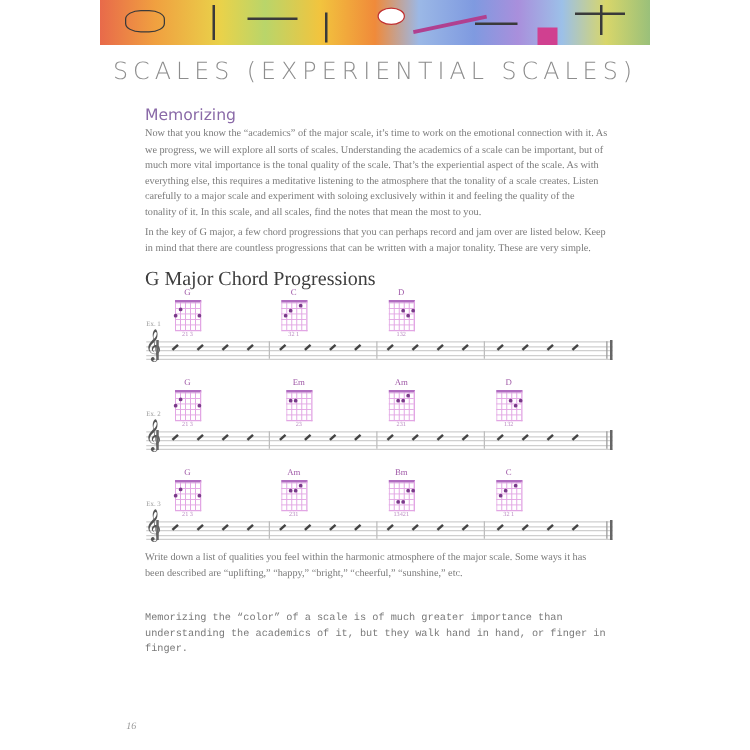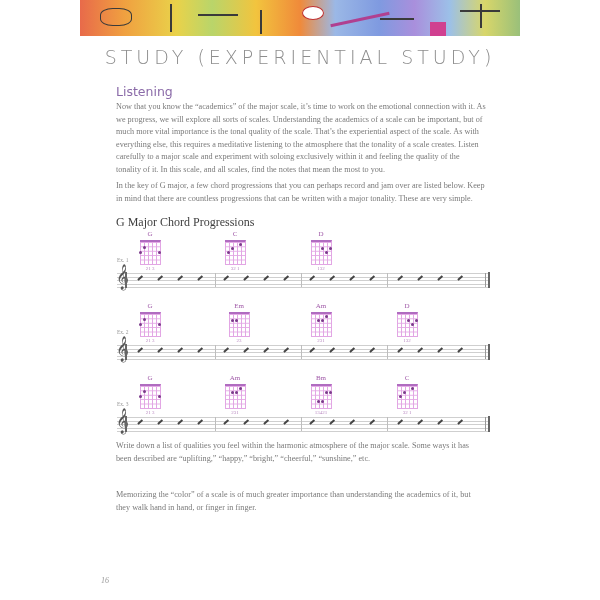--- a/index.html
+++ b/index.html
@@ -3,21 +3,21 @@
 <meta charset="utf-8">
 <style>
   html,body{margin:0;padding:0;background:#fff;}
   body{width:600px;height:600px;position:relative;overflow:hidden;font-family:"Liberation Serif",serif;color:#6a6a6a;}
   .banner{position:absolute;left:80px;top:0;width:440px;height:36px;overflow:hidden;
     background:linear-gradient(90deg,#e86a4a 0%,#f0a040 10%,#e9d24a 22%,#b9d56a 30%,#f2c43e 40%,#f08a3a 50%,#9bb8e6 58%,#7f9ae0 68%,#a98fdc 76%,#9cc0e8 84%,#d8d66a 92%,#9ac07a 100%);}
   .banner .scribble{position:absolute;border-color:#3a3a3a;}
   .title{position:absolute;left:0;width:600px;top:46px;text-align:center;font-family:"DejaVu Sans",sans-serif;font-weight:200;font-size:19px;letter-spacing:4px;color:#8d8d8d;}
   .h-listen{position:absolute;left:116px;top:84px;font-family:"DejaVu Sans",sans-serif;font-size:12.5px;color:#8a6aa8;}
   .para{position:absolute;left:116px;width:370px;font-size:8.2px;line-height:12.5px;color:#7a7a7a;}
-  .h-prog{position:absolute;left:116px;top:215px;font-size:12px;color:#3e3e3e;}
+  .h-prog{position:absolute;left:116px;top:215px;font-size:16px;color:#3e3e3e;}
   .ex{position:absolute;left:100px;width:400px;height:70px;}
   .ex .label{position:absolute;left:17px;font-size:5.5px;color:#999;}
   .staff{position:absolute;left:17px;width:373px;height:14px;}
   .staff .line{position:absolute;left:0;right:0;height:1px;background:#cfcfcf;}
   .staff .bar{position:absolute;top:0;width:1px;height:14px;background:#bdbdbd;}
   .staff .start{position:absolute;left:8px;top:-1px;width:2px;height:16px;background:#666;}
   .staff .end{position:absolute;right:0;top:-1px;width:2px;height:16px;background:#666;}
   .staff .endthin{position:absolute;right:4px;top:0;width:1px;height:14px;background:#999;}
   .staff .slash{position:absolute;top:4px;width:6px;height:1.5px;background:#444;transform:rotate(-42deg);}
   .clef{position:absolute;left:-1px;top:-9px;font-family:"DejaVu Serif",serif;font-size:22px;color:#555;}
@@ -39,23 +39,23 @@
   <div class="scribble" style="left:118px;top:14px;width:40px;height:2px;background:#3a3a3a;"></div>
   <div class="scribble" style="left:180px;top:10px;width:12px;height:24px;border-left:2px solid #3a3a3a;"></div>
   <div class="scribble" style="left:222px;top:6px;width:20px;height:12px;background:#fff;border-radius:50%;border:1px solid #c03030;"></div>
   <div class="scribble" style="left:250px;top:18px;width:60px;height:3px;background:#b04090;transform:rotate(-12deg);"></div>
   <div class="scribble" style="left:300px;top:8px;width:34px;height:10px;border-bottom:2px solid #3a3a3a;"></div>
   <div class="scribble" style="left:350px;top:22px;width:16px;height:14px;background:#d04090;"></div>
   <div class="scribble" style="left:380px;top:10px;width:40px;height:2px;background:#3a3a3a;"></div>
   <div class="scribble" style="left:400px;top:4px;width:2px;height:24px;background:#3a3a3a;"></div>
 </div>
 
-<div class="title">STUDY (EXPERIENTIAL STUDY)</div>
-
-<div class="h-listen">Listening</div>
+<div class="title">SCALES (EXPERIENTIAL SCALES)</div>
+
+<div class="h-listen">Memorizing</div>
 <div class="para" style="top:101px;">Now that you know the “academics” of the major scale, it’s time to work on the emotional connection with it. As we progress, we will explore all sorts of scales. Understanding the academics of a scale can be important, but of much more vital importance is the tonal quality of the scale. That’s the experiential aspect of the scale. As with everything else, this requires a meditative listening to the atmosphere that the tonality of a scale creates. Listen carefully to a major scale and experiment with soloing exclusively within it and feeling the quality of the tonality of it. In this scale, and all scales, find the notes that mean the most to you.</div>
 <div class="para" style="top:180px;">In the key of G major, a few chord progressions that you can perhaps record and jam over are listed below. Keep in mind that there are countless progressions that can be written with a major tonality. These are very simple.</div>
 
 <div class="h-prog">G Major Chord Progressions</div>
 
 <div class="ex" style="top:230px;">
   <div class="chord" style="left:35px;top:0;">
     <div class="name">G</div>
     <div class="grid">
         <span class="dot" style="left:3px;top:4px;"></span>
@@ -249,15 +249,15 @@
       <div class="slash" style="left:232px"></div>
       <div class="slash" style="left:252px"></div>
     <div class="slash" style="left:280px"></div>
       <div class="slash" style="left:300px"></div>
       <div class="slash" style="left:320px"></div>
       <div class="slash" style="left:340px"></div>
   </div>
 </div>
 
 <div class="para" style="top:440px;">Write down a list of qualities you feel within the harmonic atmosphere of the major scale. Some ways it has been described are “uplifting,” “happy,” “bright,” “cheerful,” “sunshine,” etc.</div>
-<div class="para" style="top:489px;">Memorizing the “color” of a scale is of much greater importance than understanding the academics of it, but they walk hand in hand, or finger in finger.</div>
+<div class="para" style="top:489px;font-family:Liberation Mono, monospace;">Memorizing the “color” of a scale is of much greater importance than understanding the academics of it, but they walk hand in hand, or finger in finger.</div>
 
 <div class="page-num">16</div>
 
 </body></html>

